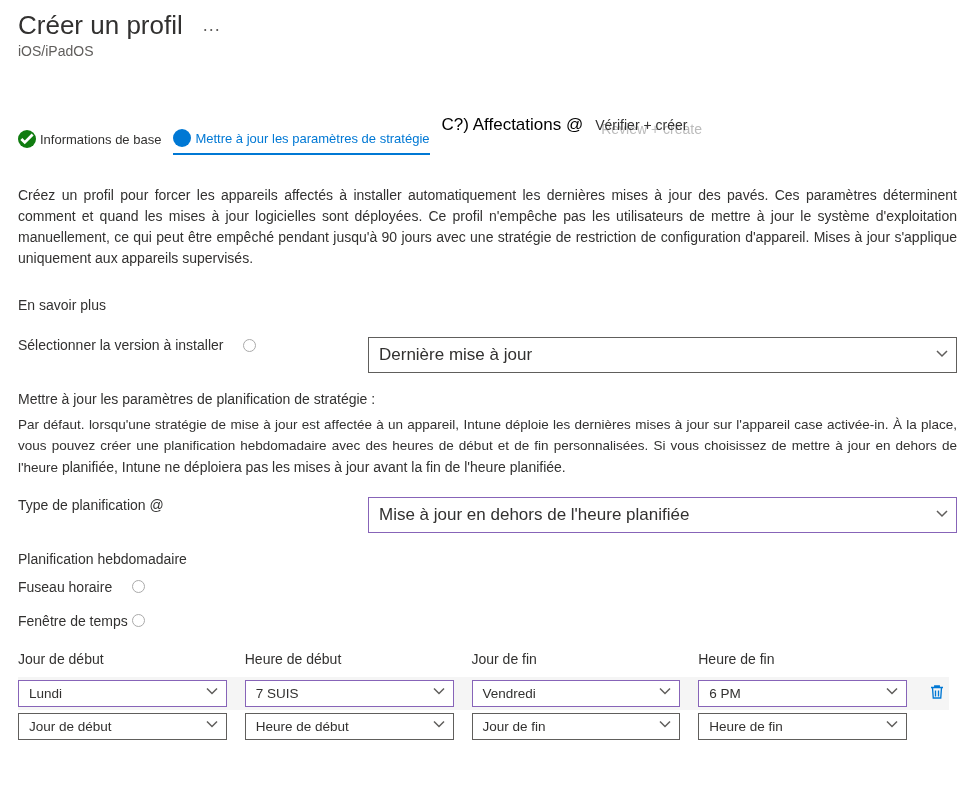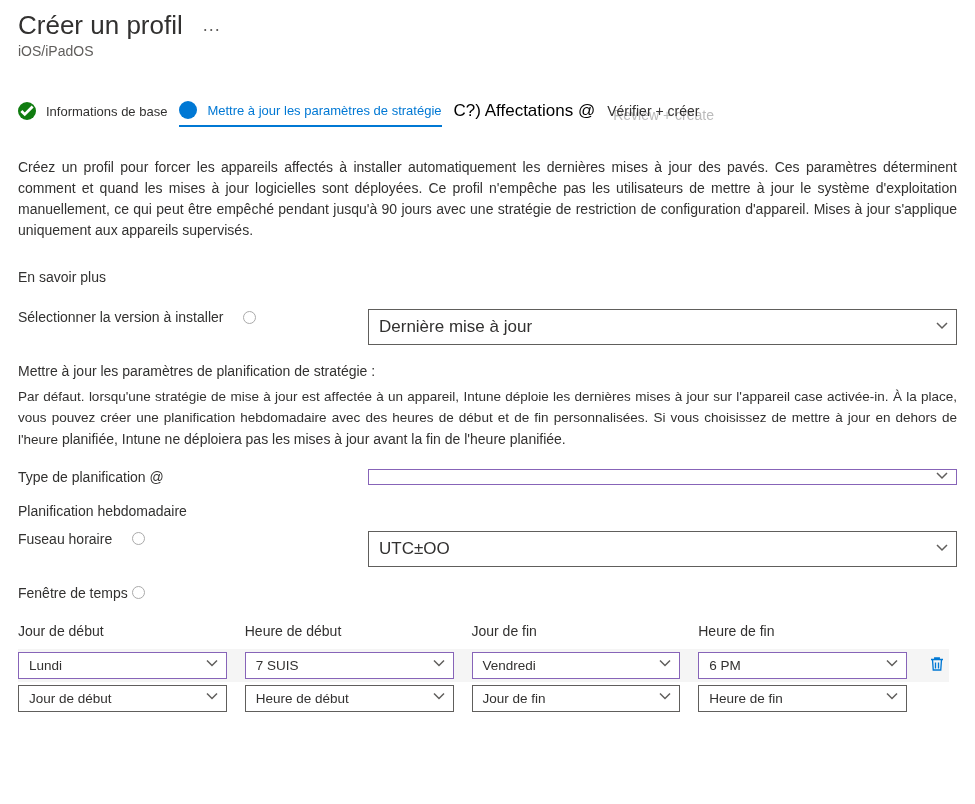--- a/index.html
+++ b/index.html
@@ -3,21 +3,21 @@
   <meta charset="utf-8">
   <style>
     * { box-sizing: border-box; margin: 0; padding: 0; }
     body { font-family: "Segoe UI", Arial, sans-serif; font-size: 14px; color: #323130; background: #fff; width: 975px; padding: 10px 18px; }
     .header { margin-bottom: 4px; }
     .title-row { display: flex; align-items: center; gap: 14px; }
     .page-title { font-size: 26px; font-weight: 400; color: #323130; }
     .more-dots { font-size: 18px; color: #605e5c; cursor: pointer; padding: 0 6px; letter-spacing: 1px; }
     .subtitle { font-size: 14px; color: #605e5c; margin-top: 2px; margin-bottom: 42px; }
     .stepper { display: flex; align-items: center; gap: 12px; border-bottom: 0; margin-bottom: 30px; }
-    .step { display: flex; align-items: center; gap: 10px; font-size: 13px; color: #323130; padding-bottom: 6px; }
+    .step { display: flex; align-items: center; gap: 4px; font-size: 13px; color: #323130; padding-bottom: 6px; margin-top: 28px; }
     .step-icon { width: 18px; height: 18px; border-radius: 50%; display: flex; align-items: center; justify-content: center; font-size: 11px; color: #fff; }
     .icon-green { background:#107c10; }
     .icon-blue { background:#0078d4; }
     .step-active { border-bottom: 2px solid #0078d4; color:#0078d4; }
     .step-alt { font-size: 17px; color:#000000; padding-bottom:6px; }
     .step-grey-wrap { position: relative; padding-bottom:6px; }
     .step-grey { font-size: 14px; color:#323130; position:relative; z-index:2; }
     .step-grey-shadow { position:absolute; top:4px; left:6px; color:#bbb; z-index:1; white-space:nowrap; }
     .description { font-size: 14px; color: #323130; line-height: 1.5; margin-bottom: 28px; text-align: justify; }
     .learn-more { font-size: 14px; color: #323130; margin-bottom: 24px; }
@@ -99,41 +99,34 @@
 <div class="section-heading">Mettre à jour les paramètres de planification de stratégie :</div>
 <div class="section-body">
   <span>Par défaut. lorsqu'une stratégie de mise à jour est affectée à un appareil, Intune déploie les dernières mises à jour sur l'appareil case activée-in. À la place, vous pouvez créer une planification hebdomadaire avec des heures de début et de fin personnalisées. Si vous choisissez de mettre à jour en dehors de l'heure</span>
   <span class="last">planifiée, Intune ne déploiera pas les mises à jour avant la fin de l'heure planifiée.</span>
 </div>
 
 <div class="field-row">
   <div class="field-label">Type de planification @</div>
   <div class="select-box">
     <div class="select purple">
+      <span>Mise à jour en dehors de l'heure planifiée</span>
       <span class="chevron"><svg viewBox="0 0 12 12">
             <path d="M1 3l5 5 5-5" fill="none" stroke="#605e5c" stroke-width="1.5"></path>
           </svg></span>
     </div>
   </div>
 </div>
 
 <div class="weekly-label">Planification hebdomadaire</div>
 
 <div class="field-row">
   <div class="field-label">
     <span>Fuseau horaire</span>
     <span class="info-circle"></span>
-  </div>
-  <div class="select-box">
-    <div class="select">
-      <span>UTC±OO</span>
-      <span class="chevron"><svg viewBox="0 0 12 12">
-            <path d="M1 3l5 5 5-5" fill="none" stroke="#605e5c" stroke-width="1.5"></path>
-          </svg></span>
-    </div>
   </div>
 </div>
 
 <div class="time-window-heading">
   <span>Fenêtre de temps</span>
   <span class="info-circle"></span>
 </div>
 
 <div class="table-wrap">
   <div class="table-header">

